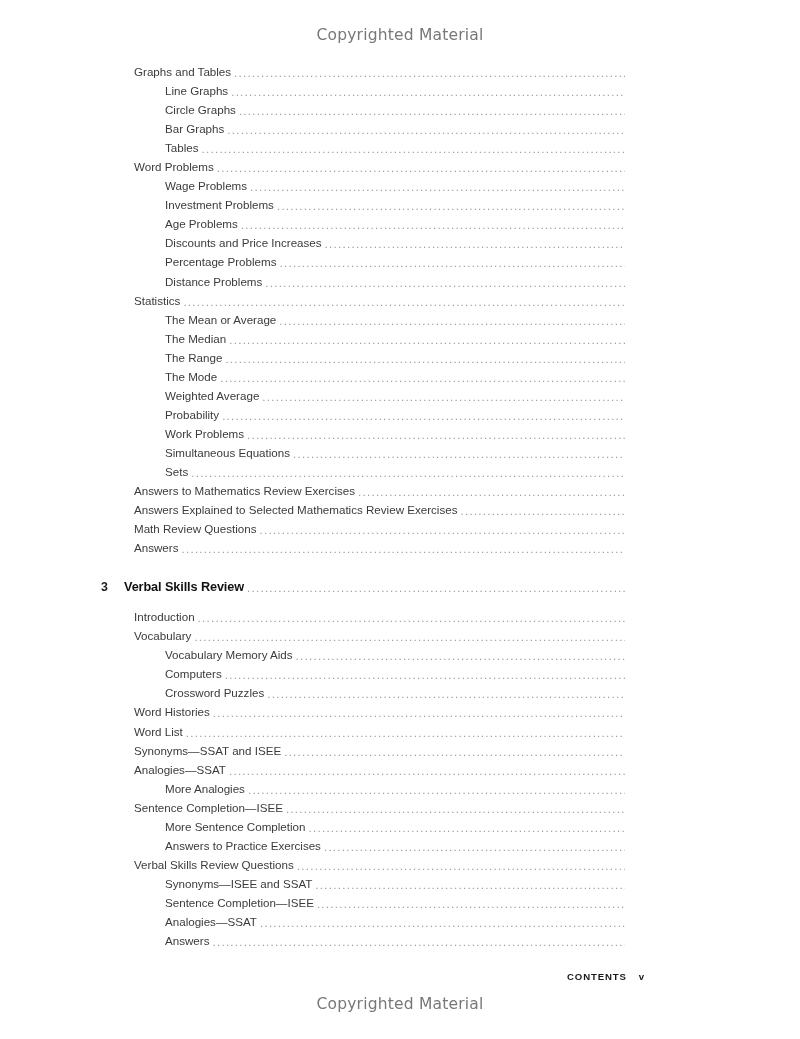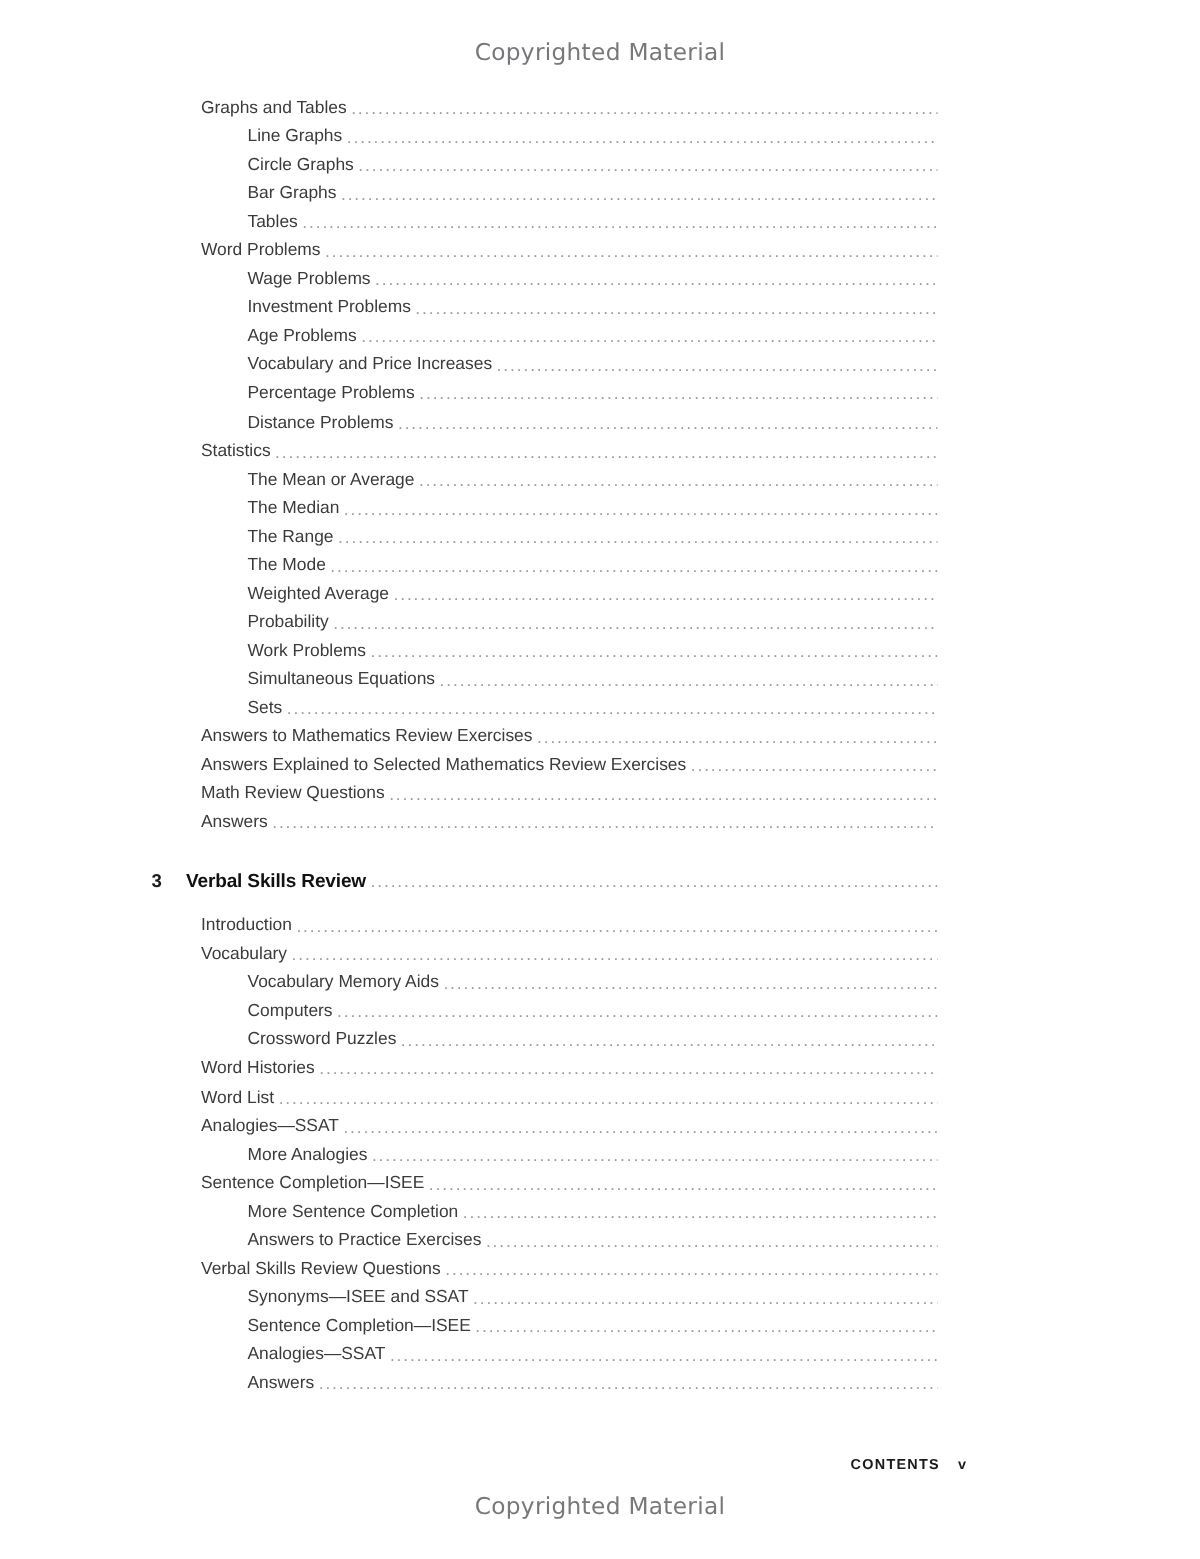--- a/index.html
+++ b/index.html
@@ -181,21 +181,21 @@
         <span class="title">Investment Problems</span>
         <span class="leader"></span>
         <span class="page">100</span>
       </div>
       <div class="entry lvl2">
         <span class="title">Age Problems</span>
         <span class="leader"></span>
         <span class="page">101</span>
       </div>
       <div class="entry lvl2">
-        <span class="title">Vocabulary and Price Increases</span>
+        <span class="title">Discounts and Price Increases</span>
         <span class="leader"></span>
         <span class="page">102</span>
       </div>
       <div class="entry lvl2">
         <span class="title">Percentage Problems</span>
         <span class="leader"></span>
         <span class="page">102</span>
       </div>
       <div class="entry lvl2">
         <span class="title">Distance Problems</span>
@@ -309,20 +309,25 @@
         <span class="title">Word Histories</span>
         <span class="leader"></span>
         <span class="page">152</span>
       </div>
       <div class="entry lvl1">
         <span class="title">Word List</span>
         <span class="leader"></span>
         <span class="page">160</span>
       </div>
       <div class="entry lvl1">
+        <span class="title">Synonyms—SSAT and ISEE</span>
+        <span class="leader"></span>
+        <span class="page">172</span>
+      </div>
+      <div class="entry lvl1">
         <span class="title">Analogies—SSAT</span>
         <span class="leader"></span>
         <span class="page">176</span>
       </div>
       <div class="entry lvl2">
         <span class="title">More Analogies</span>
         <span class="leader"></span>
         <span class="page">180</span>
       </div>
       <div class="entry lvl1">

